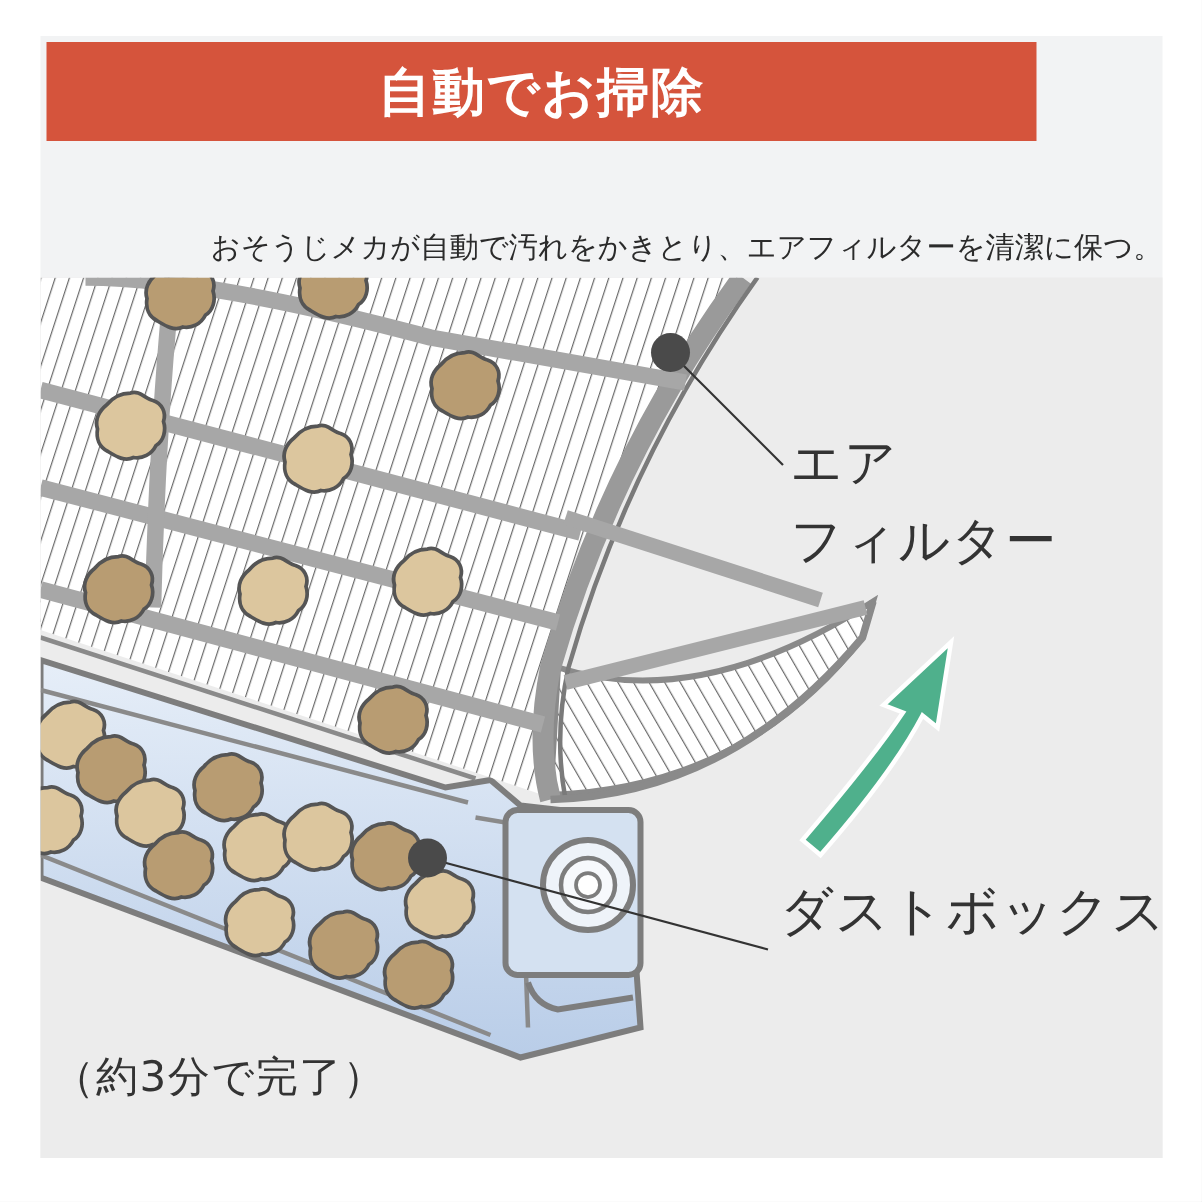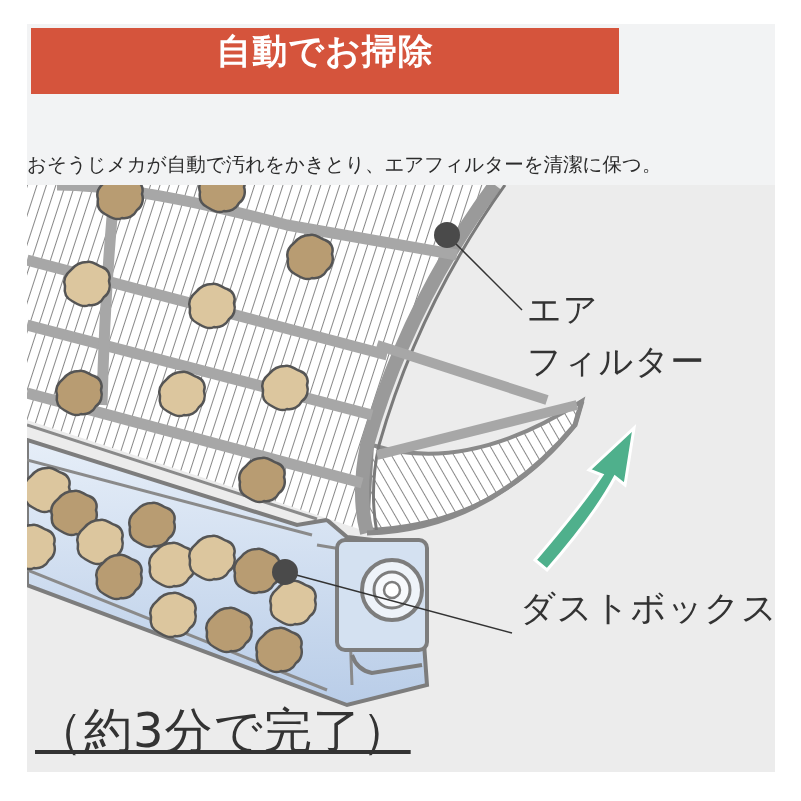--- a/index.html
+++ b/index.html
@@ -1,36 +1,36 @@
 <!DOCTYPE html>
 <html><head>
   <meta charset="utf-8">
   <style>
     html, body { margin: 0; padding: 0; background: #ffffff; }
     body { width: 801px; height: 801px; position: relative; overflow: hidden;
            font-family: "DejaVu Sans", sans-serif; }
     .panel { position: absolute; left: 27px; top: 24px; width: 748px; height: 748px;
              background: #f2f3f4; }
-    .banner { position: absolute; left: 4px; top: 4px; width: 588px; height: 66px;
-              background: #d5543c; display: flex; justify-content: center; }
+    .banner { position: absolute; left: 4px; top: 4px; width: 660px; height: 66px;
+              background: #d5543c; display: flex; align-items: center; justify-content: center; }
     .banner-title { color: #ffffff; font-size: 35px; font-weight: bold; letter-spacing: 1px;
                     font-family: "DejaVu Sans", sans-serif; }
     .subtitle { position: absolute; left: 0; top: 80px; width: 748px; text-align: center;
                 font-size: 29px; font-weight: bold; color: #2b2b2b; letter-spacing: 1px; }
-    .desc { position: absolute; left: 0; top: 127px; width: 748px; text-align: left;
+    .desc { position: absolute; left: 0; top: 127px; width: 748px; text-align: right;
             font-size: 19.5px; color: #2b2b2b; letter-spacing: 0px; white-space: nowrap; }
     .illus { position: absolute; left: 0; top: 161px; width: 748px; height: 587px;
              background: #ececec; overflow: hidden; }
     .illus svg { position: absolute; left: 0; top: 0; }
     .label { position: absolute; color: #333333; font-size: 35px; line-height: 1.2;
              white-space: nowrap; letter-spacing: 1px; }
     .label-filter { left: 500px; top: 98px; font-size: 34px; line-height: 52px; }
     .label-dustbox { left: 493px; top: 402px; font-size: 35px; }
-    .duration { position: absolute; left: 8px; top: 514px; font-size: 48px; color: #333333;
-                white-space: nowrap; letter-spacing: 1px; text-decoration: underline; }
+    .duration { position: absolute; left: 8px; top: 514px; font-size: 28px; color: #333333;
+                white-space: nowrap; letter-spacing: 1px; }
   </style>
 </head>
 <body>
 
 <div class="panel">
   <div class="banner">
     <span class="banner-title">自動でお掃除</span>
   </div>
   <div class="desc">おそうじメカが自動で汚れをかきとり、エアフィルターを清潔に保つ。</div>
 

